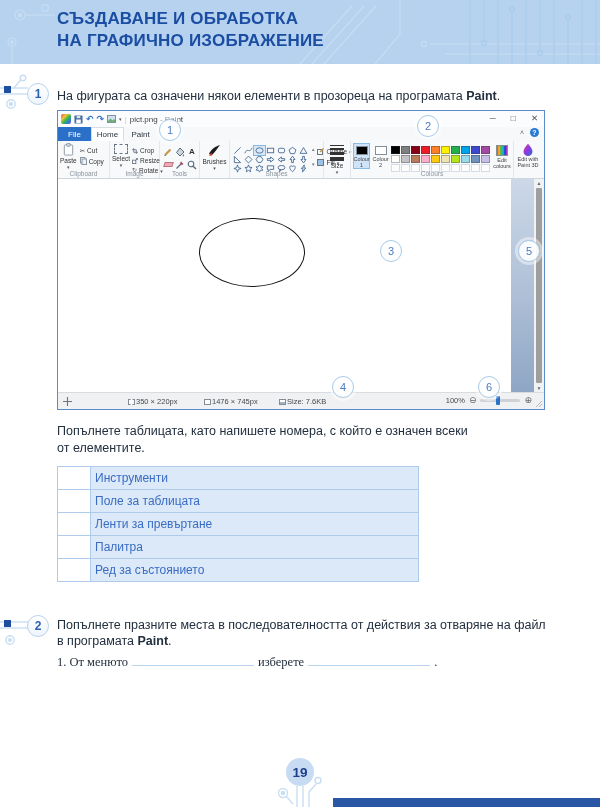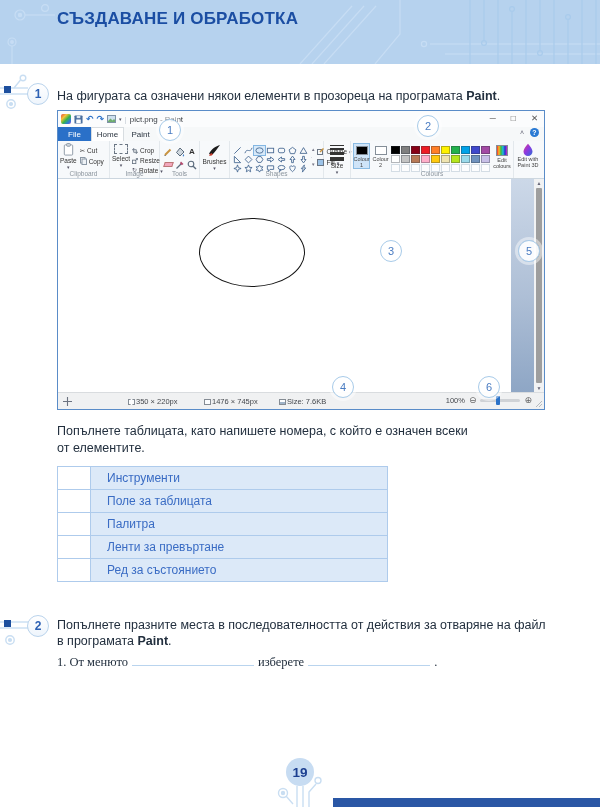--- a/index.html
+++ b/index.html
@@ -31,21 +31,21 @@
   .head2{top:617px; width:515px;}
   .steps{top:654px; width:525px; line-height:17px;font-family:Liberation Serif, serif;}
   .steps p{margin-bottom:6px;}
   .step-hang{padding-left:14px; text-indent:-14px;}
   .blank{display:inline-block; width:122px; height:11px; border-bottom:1.5px solid #b9d4ee; margin:0 4px; vertical-align:baseline;}
 
   
   .fill-table{position:absolute; left:57px; top:466px; border-collapse:collapse; z-index:2;}
   .fill-table td{border:1px solid #aecbec; height:23px;}
   .fill-table td.num{width:33px; background:#fff;}
-  .fill-table td.lbl{width:297px; background:#dce9f8; color:var(--table-text); font-size:12px; padding-left:16px;}
+  .fill-table td.lbl{width:328px; background:#dce9f8; color:var(--table-text); font-size:12px; padding-left:4px;}
 
   
   .pw{position:absolute; left:57px; top:110px; width:488px; height:300px; border:1px solid #5a8cc8; background:#fff; z-index:2;}
   .pw-title{position:relative; height:16px; background:#fbfcfd; display:flex; align-items:center; padding-left:3px; gap:3px; font-size:8px; color:#3a3f45;}
   .qat-logo{width:10px; height:10px; border-radius:2px; background:linear-gradient(135deg,#e84a3c 0%,#f5c33b 30%,#39b54a 55%,#2a7fd4 78%,#9a4fd4 100%);}
   .glyph-blue{color:#2f74c9; font-size:9px; font-weight:bold; line-height:10px;}
   .sep{color:#c6cdd4;}
   .fname{color:#3a3f45;}
   .winbtns{position:absolute; right:6px; top:2px; display:flex; gap:15px; color:#555; font-size:8.5px;}
   .pw-tabs{position:relative; height:14px; background:#f6f8f9; display:flex; align-items:stretch; font-size:8px;}
@@ -178,21 +178,21 @@
         <path d="M526 0 V64"></path>
           <path d="M540 0 V50"></path>
           <circle cx="540" cy="53" r="2.4"></circle>
         <path d="M554 0 V64"></path>
           <path d="M568 20 V64"></path>
           <circle cx="568" cy="17" r="2.4"></circle>
         <path d="M582 0 V64"></path>
           <path d="M596 0 V64"></path>
       </g>
     </svg>
-    <h1><span>СЪЗДАВАНЕ И ОБРАБОТКА</span><br></h1>
+    <h1><span>СЪЗДАВАНЕ И ОБРАБОТКА</span><br><span>НА ГРАФИЧНО ИЗОБРАЖЕНИЕ</span></h1>
   </header>
 
   <div class="tbadge badge1">
       <span>1</span>
     </div>
   <p class="tasktext head1"><span>На фигурата са означени някои елементи в прозореца на програмата </span><b>Paint</b><span>.</span></p>
 
   <div class="pw">
     <div class="pw-title">
       <span class="qat-logo"></span>
@@ -599,25 +599,25 @@
       <tr>
           <td class="num"></td>
           <td class="lbl">Инструменти</td>
         </tr>
       <tr>
           <td class="num"></td>
           <td class="lbl">Поле за таблицата</td>
         </tr>
       <tr>
           <td class="num"></td>
-          <td class="lbl">Палитра</td>
+          <td class="lbl">Ленти за превъртане</td>
         </tr>
       <tr>
           <td class="num"></td>
-          <td class="lbl">Ленти за превъртане</td>
+          <td class="lbl">Палитра</td>
         </tr>
       <tr>
           <td class="num"></td>
           <td class="lbl">Ред за състоянието</td>
         </tr>
     </tbody>
   </table>
 
   <div class="tbadge badge2">
       <span>2</span>

